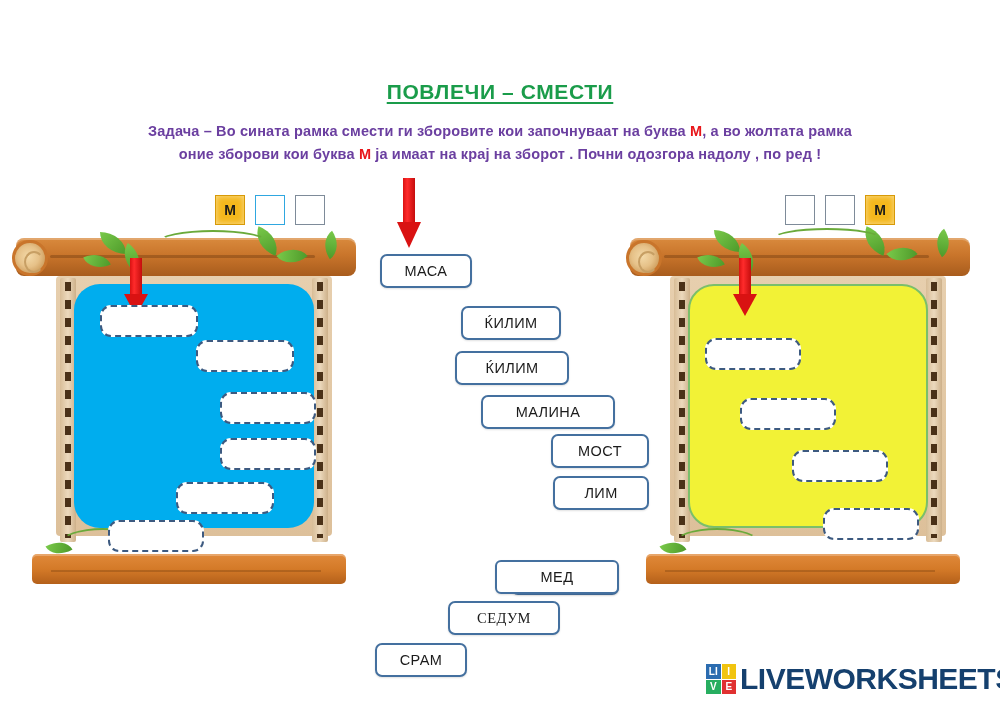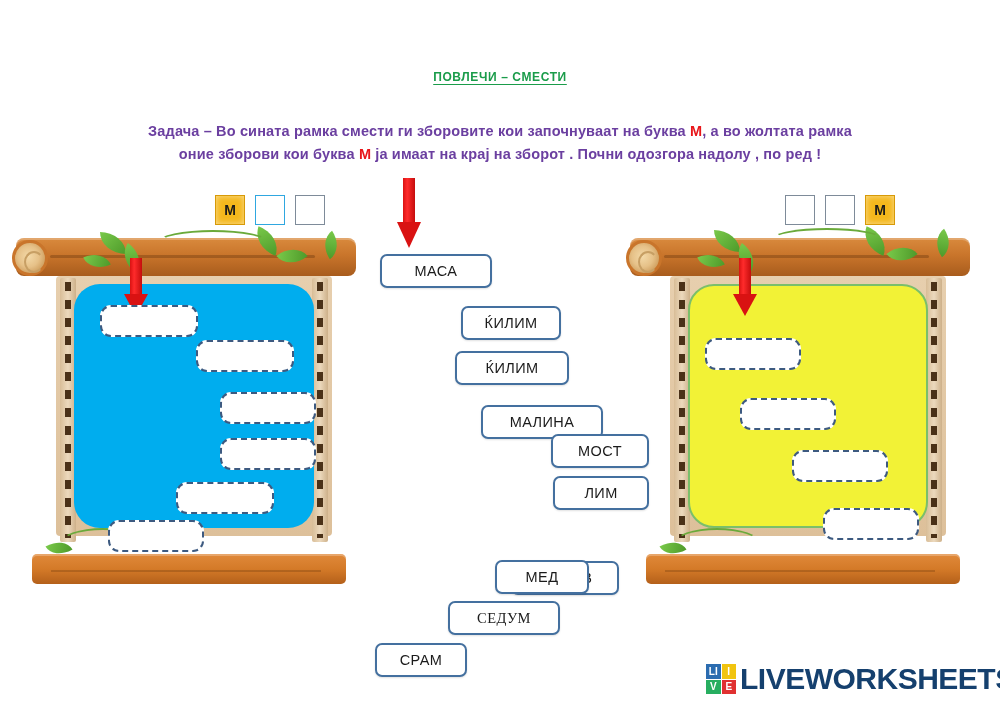--- a/index.html
+++ b/index.html
@@ -6,24 +6,24 @@
   body {
     width: 1000px; height: 707px;
     background: #ffffff;
     font-family: "Liberation Sans", sans-serif;
     position: relative; overflow: hidden;
   }
   .page { position: absolute; inset: 0; }
 
   
   .title {
-    position: absolute; left: 0; right: 0; top: 70px;
+    position: absolute; left: 0; right: 0; top: 80px;
     text-align: center;
     color: #1a9c4a;
-    font-size: 12px; font-weight: bold;
+    font-size: 21px; font-weight: bold;
     letter-spacing: .6px;
     text-decoration: underline;
     text-underline-offset: 3px;
   }
   .instructions {
     position: absolute; left: 60px; right: 60px; top: 120px;
     text-align: center;
     color: #6b3fa0;
     font-size: 14.5px; font-weight: bold;
     line-height: 23px;
@@ -297,28 +297,28 @@
   <div class="arrow onright">
     <div class="shaft"></div>
     <div class="head"></div>
   </div>
 
   <div class="slot" style="left:705px; top:338px; width:96px; height:32px;"></div>
   <div class="slot" style="left:740px; top:398px; width:96px; height:32px;"></div>
   <div class="slot" style="left:792px; top:450px; width:96px; height:32px;"></div>
   <div class="slot" style="left:823px; top:508px; width:96px; height:32px;"></div>
 
-  <div class="wordcard" style="left:380px; top:254px; width:112px;">МАСА</div>
+  <div class="wordcard" style="left:380px; top:254px; width:92px;">МАСА</div>
   <div class="wordcard" style="left:429px; top:306px; width:100px;margin-left:32px;">ЌИЛИМ</div>
   <div class="wordcard" style="left:455px; top:351px; width:114px;">ЌИЛИМ</div>
-  <div class="wordcard" style="left:481px; top:405px; width:122px;">МАЛИНА</div>
+  <div class="wordcard" style="left:481px; top:395px; width:134px;">МАЛИНА</div>
   <div class="wordcard" style="left:551px; top:434px; width:98px;">МОСТ</div>
   <div class="wordcard" style="left:553px; top:476px; width:96px;">ЛИМ</div>
   <div class="wordcard" style="left:511px; top:517px; width:108px;margin-top:44px;">МОЛИВ</div>
-  <div class="wordcard" style="left:495px; top:560px; width:94px;">МЕД</div>
+  <div class="wordcard" style="left:495px; top:560px; width:124px;border-radius:6px;">МЕД</div>
   <div class="wordcard" style="left:448px; top:601px; width:112px;font-family:Liberation Serif, serif;">СЕДУМ</div>
   <div class="wordcard" style="left:375px; top:643px; width:92px;">СРАМ</div>
 
   <div class="lw-logo">
     <div class="lw-grid">
       <span class="c1">LI</span>
       <span class="c2">I</span>
       <span class="c3">V</span>
       <span class="c4">E</span>
     </div>

